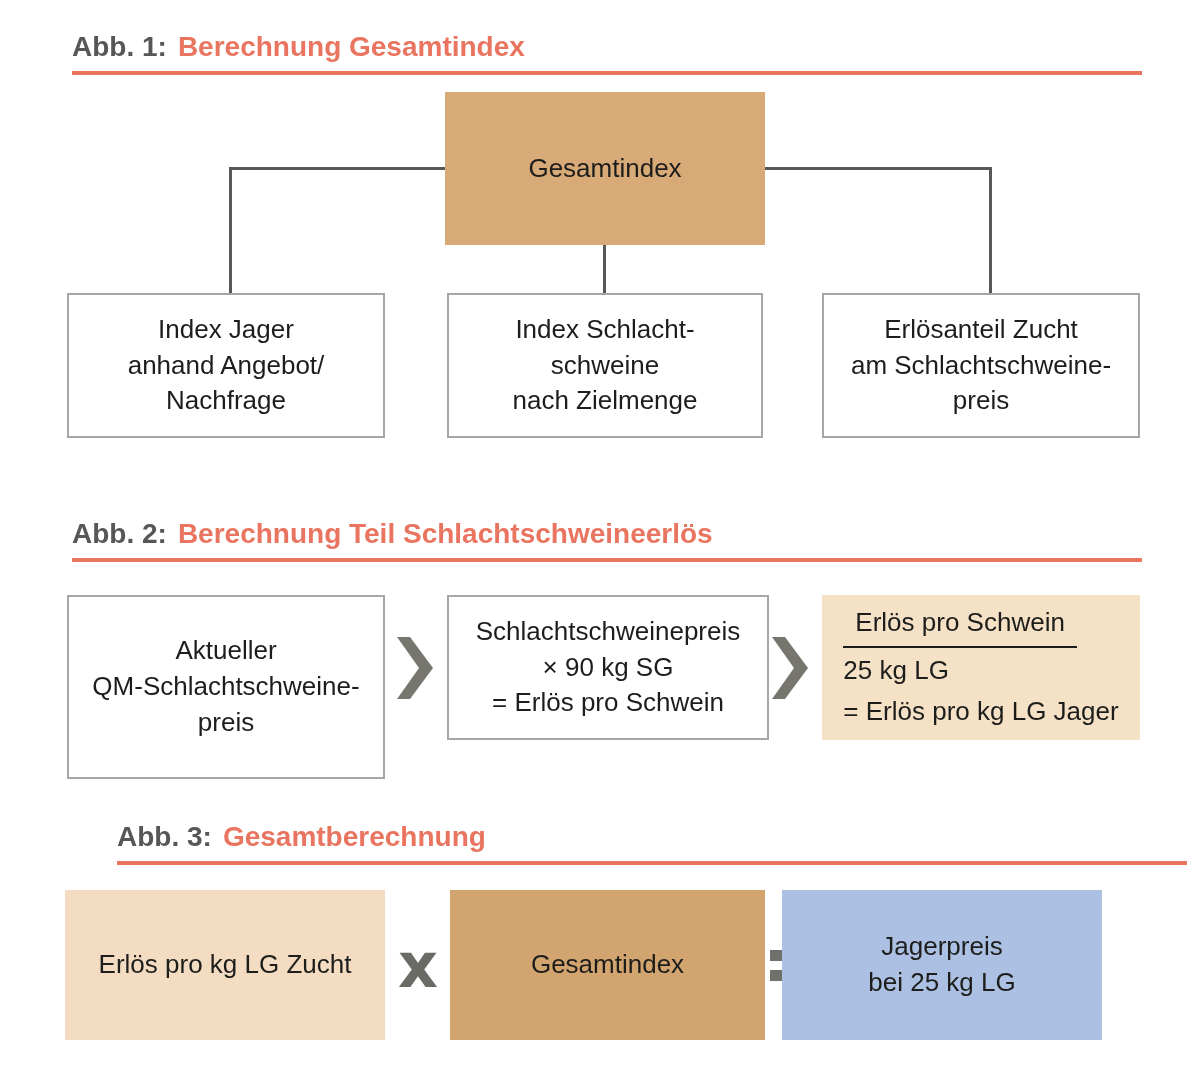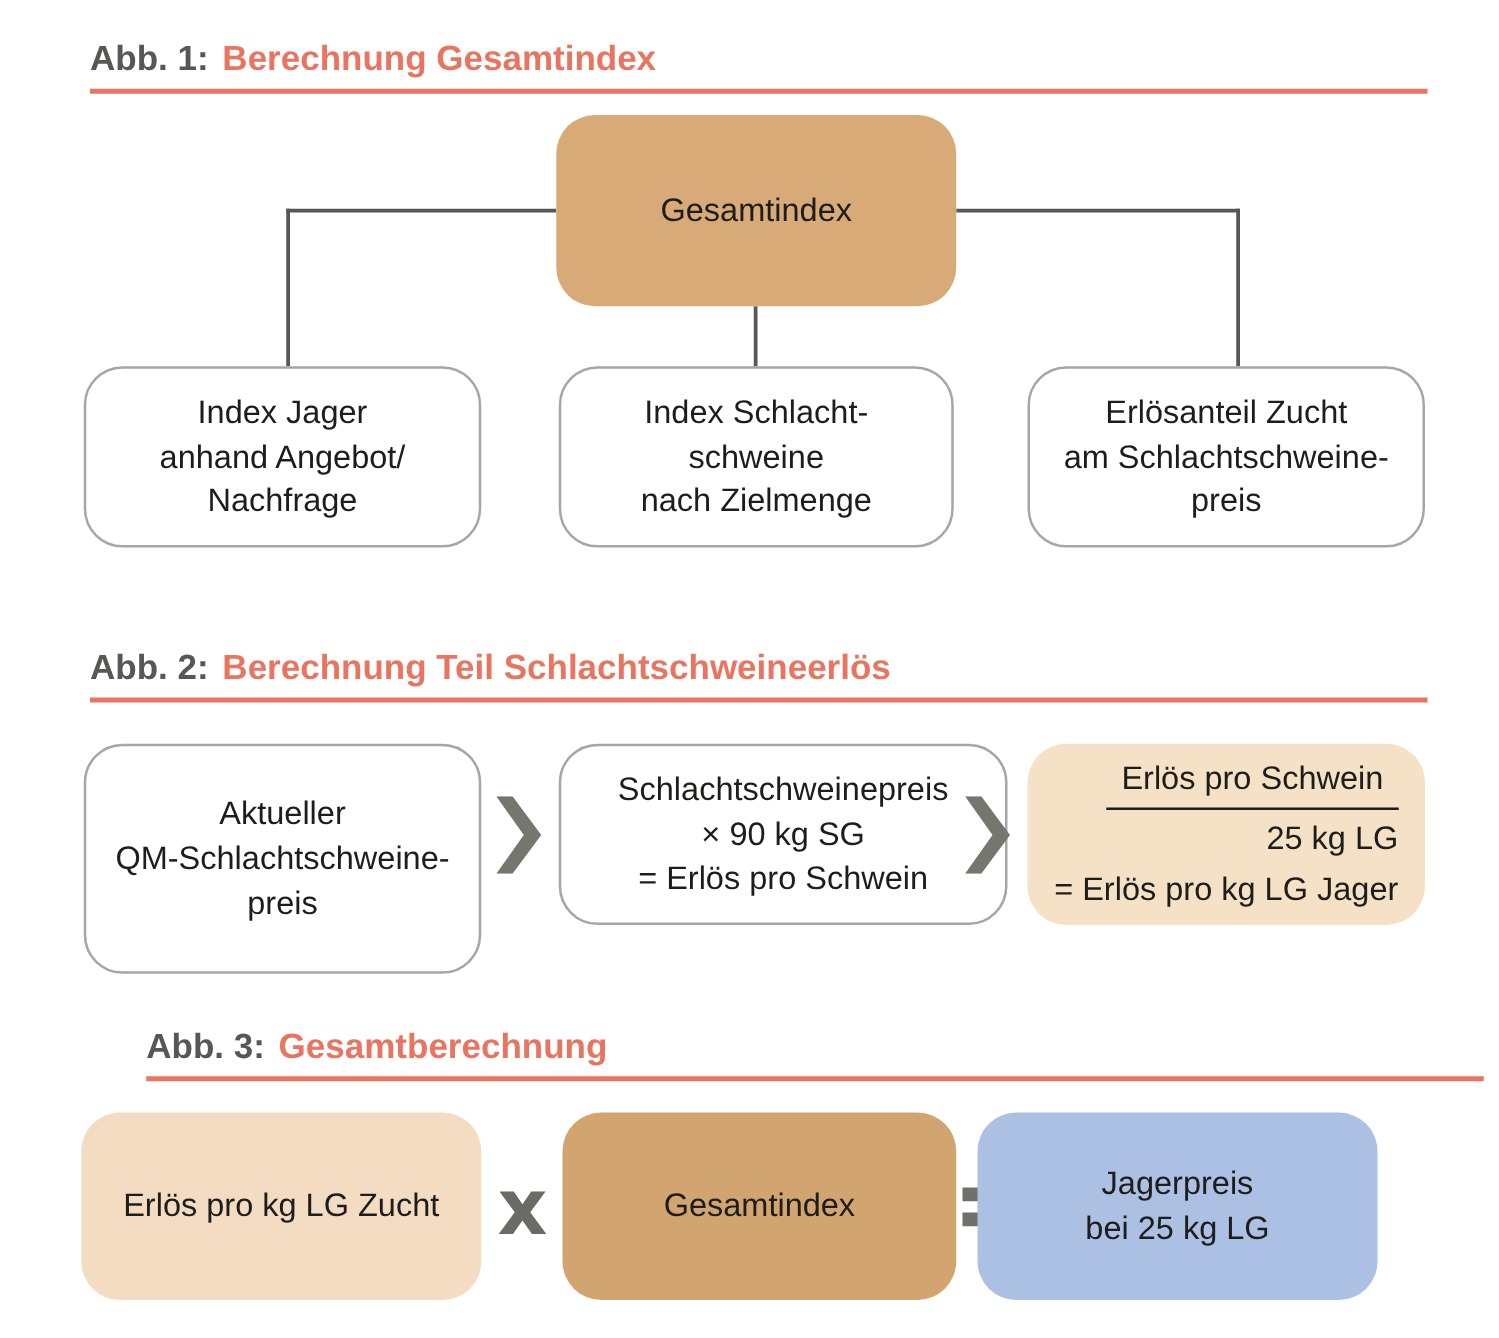--- a/index.html
+++ b/index.html
@@ -35,21 +35,20 @@
 
   
   .box {
     position: absolute;
     display: flex;
     align-items: center;
     justify-content: center;
     text-align: center;
     font-size: 26px;
     line-height: 1.38;
-    border-radius: 31px;
   }
   .box-outline { background: #ffffff; border: 2px solid #a6a6a6; }
   .box-tan     { background: #d8aa77; }
   .box-tan-dk  { background: #d2a46f; }
   .box-cream   { background: #f5e1c6; }
   .box-cream2  { background: #f3dcc1; }
   .box-blue    { background: #abc0e2; }
   .pre { white-space: pre-line; }
 
   
@@ -67,21 +66,21 @@
   }
   .op-eq {
     position: absolute;
     display: flex;
     flex-direction: column;
     gap: 9px;
   }
   .op-eq .bar { width: 44px; height: 11px; background: #71716c; }
 
   
-  .fraction { text-align: right; font-size: 26px; line-height: 1.3; }
+  .fraction { text-align: left; font-size: 26px; line-height: 1.3; }
   .fraction .num {
     display: inline-block;
     border-bottom: 2px solid #1d1d1b;
     padding: 0 12px 6px;
   }
   .fraction .den { margin-top: 6px; }
   .fraction .res { margin-top: 8px; }
 </style>
 </head>
 <body>
@@ -127,21 +126,21 @@
   <div class="box box-outline" style="left:67px; top:595px; width:318px; height:184px;">
     <span class="pre">Aktueller
 QM-Schlachtschweine-
 preis</span>
   </div>
 
   <svg class="chevron" style="left:397px; top:637px;" width="36" height="62" viewBox="0 0 36 62">
     <polygon points="0,0 13,0 36,31 13,62 0,62 22,31" fill="#76766f"></polygon>
   </svg>
 
-  <div class="box box-outline" style="left:447px; top:595px; width:359px; height:145px;">
+  <div class="box box-outline" style="left:447px; top:595px; width:322px; height:145px;">
     <span class="pre">Schlachtschweinepreis
 × 90 kg SG
 = Erlös pro Schwein</span>
   </div>
 
   <svg class="chevron" style="left:772px; top:637px;" width="36" height="62" viewBox="0 0 36 62">
     <polygon points="0,0 13,0 36,31 13,62 0,62 22,31" fill="#76766f"></polygon>
   </svg>
 
   <div class="box box-cream" style="left:822px; top:595px; width:318px; height:145px;">

